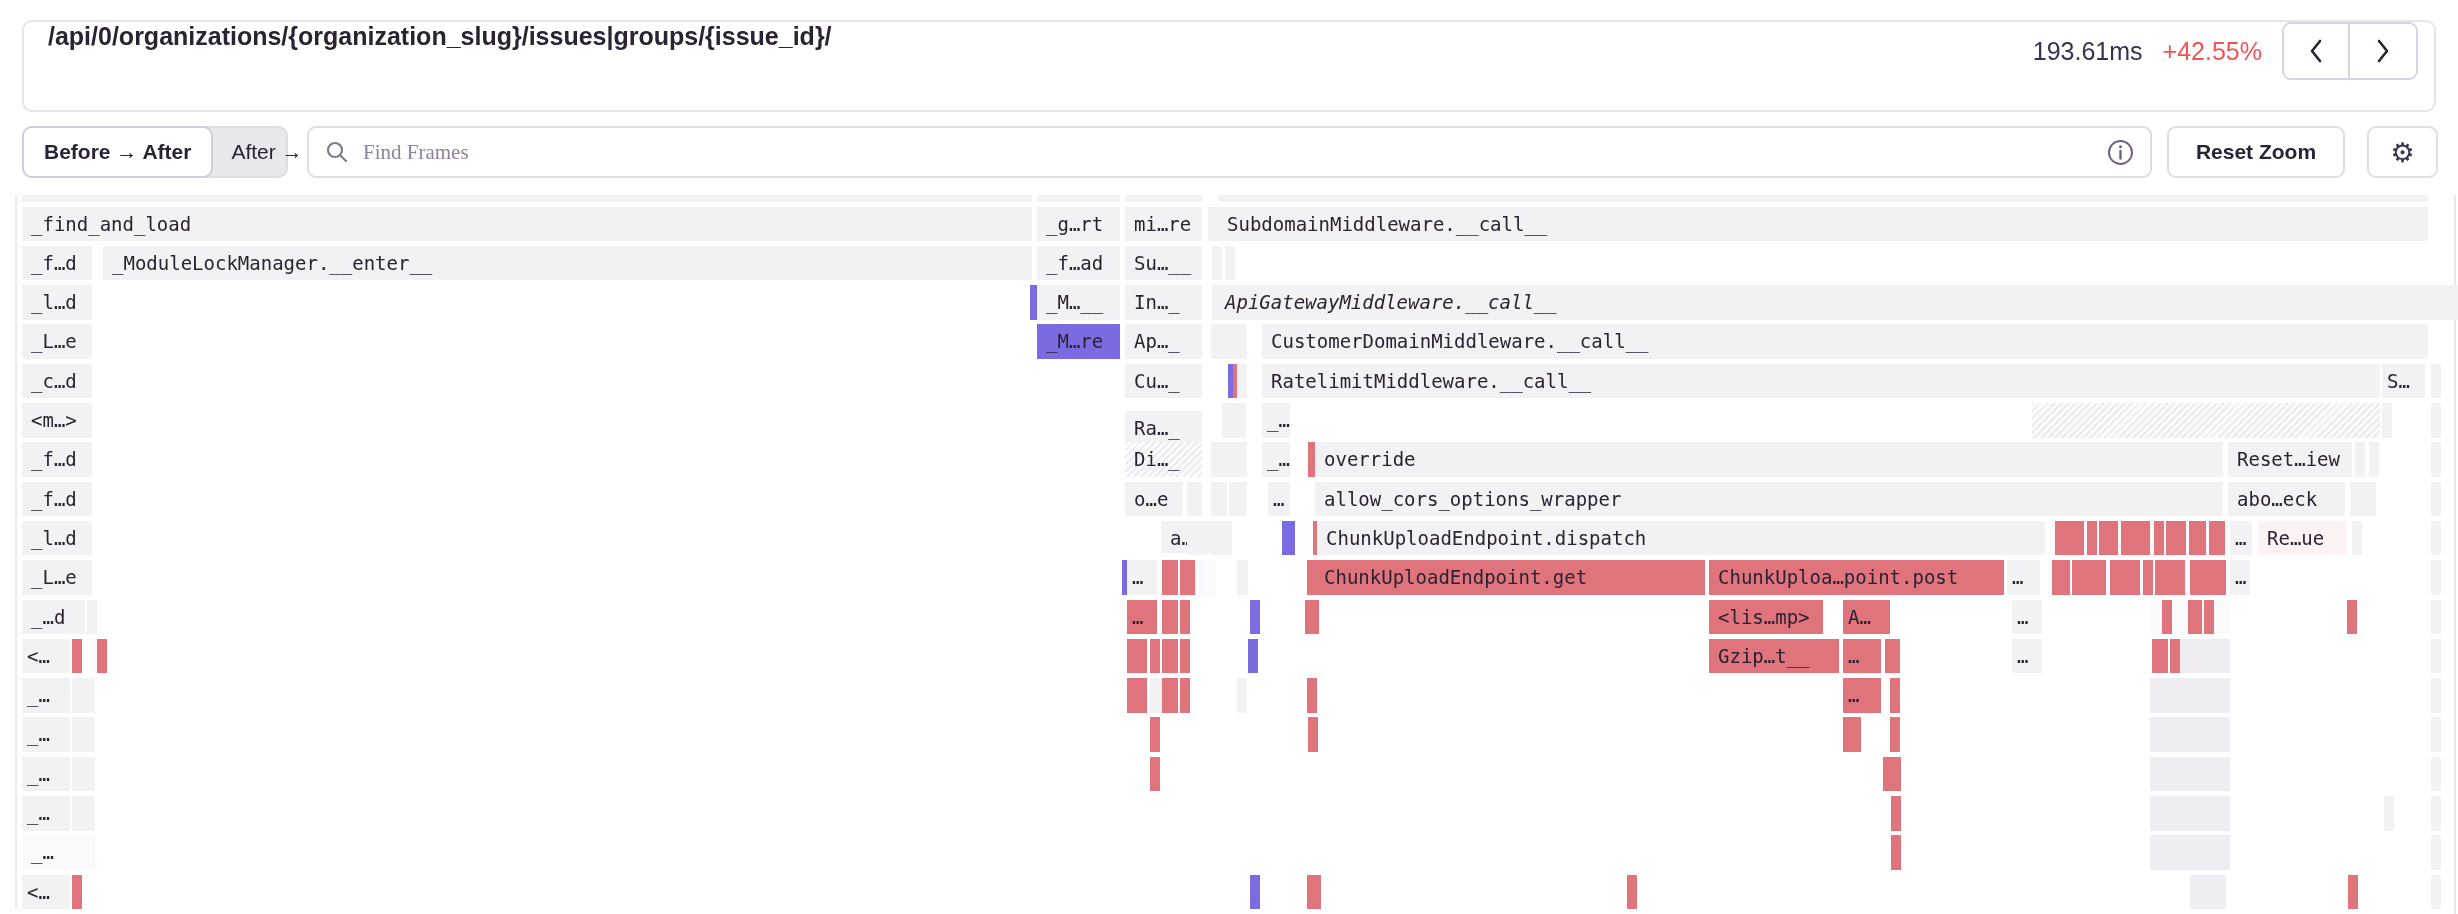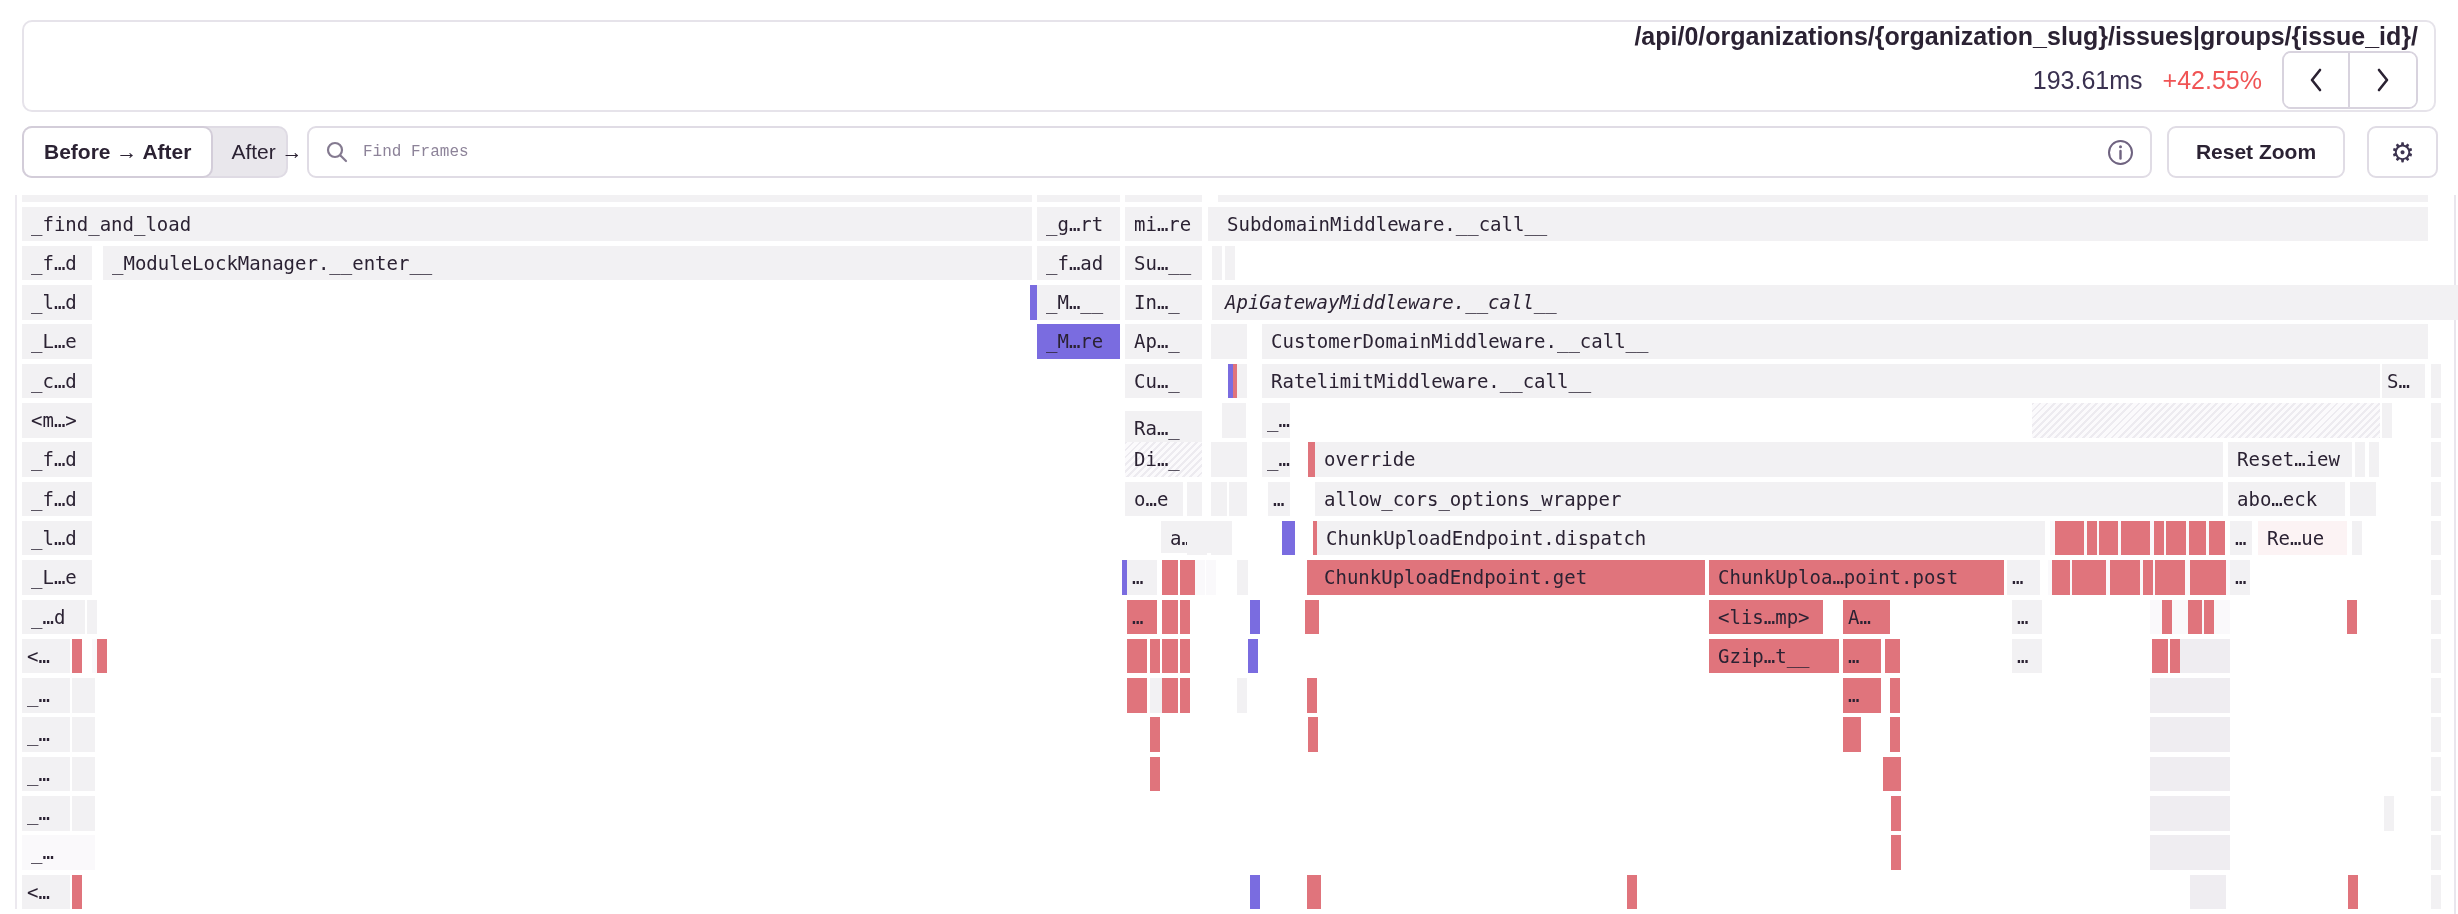--- a/index.html
+++ b/index.html
@@ -1,37 +1,37 @@
 <!DOCTYPE html>
 <html><head>
 <meta charset="utf-8">
 <style>
   html,body{margin:0;padding:0;background:#fff;width:2458px;height:914px;overflow:hidden;
     font-family:"Liberation Sans",sans-serif;color:#2b2233;}
   .app{position:relative;width:2458px;height:914px;}
   
   .urlbar{position:absolute;left:22px;top:20px;width:2414px;height:92px;box-sizing:border-box;
-    border:2px solid #e6e3ea;border-radius:10px;display:flex;align-items:flex-end;padding:0 16px 0 16px;background:#fff;flex-direction:column;}
+    border:2px solid #e6e3ea;border-radius:10px;display:flex;align-items:flex-start;padding:0 16px 0 24px;background:#fff;}
   .path{font-size:25px;font-weight:600;color:#2b2233;white-space:nowrap;overflow:hidden;}
   .hright{margin-left:auto;display:flex;align-items:center;gap:20px;}
   .dur{font-size:25px;font-weight:500;color:#3a3150;}
   .delta{font-size:25px;font-weight:500;color:#f05455;}
   .nav{display:flex;border:2px solid #d8d3de;border-radius:9px;overflow:hidden;background:#fff;height:54px;}
   .nav button{width:66px;border:none;background:#fff;display:flex;align-items:center;justify-content:center;cursor:pointer;padding:0;}
   .nav button:first-child{border-right:2px solid #d8d3de;}
   
   .toolbar{position:absolute;left:0;top:126px;width:2458px;height:54px;}
   .segmented{position:absolute;left:22px;top:0;width:266px;height:52px;box-sizing:border-box;
     border:2px solid #dfdbe4;background:#e9e7ec;border-radius:10px;display:flex;align-items:stretch;}
   .seg{border:none;background:transparent;font-family:inherit;font-size:21px;color:#2b2233;cursor:pointer;
     padding:0 20px;border-radius:8px;white-space:nowrap;}
   .seg.active{background:#fff;box-shadow:0 0 0 2px #d3cdd9;font-weight:700;}
   .search{position:absolute;left:307px;top:0;width:1845px;height:52px;box-sizing:border-box;background:#fff;
     border:2px solid #e0dce5;border-radius:9px;display:flex;align-items:center;padding:0 16px;gap:12px;}
-  .search input{flex:1;border:none;outline:none;font-family:Liberation Mono, monospace;font-size:16px;color:#2b2233;background:transparent;}
+  .search input{flex:1;border:none;outline:none;font-family:Liberation Serif, serif;font-size:21px;color:#2b2233;background:transparent;}
   .search input::placeholder{color:#8d8399;}
   .btn{position:absolute;top:0;height:52px;box-sizing:border-box;background:#fff;border:2px solid #e0dce5;
     border-radius:9px;font-family:inherit;font-size:21px;color:#2b2233;cursor:pointer;}
   .btn.reset{left:2167px;width:178px;font-weight:700;}
   .btn.gear{left:2367px;width:71px;font-size:27px;color:#3d3450;padding-top:2px;}
   
   .flame{position:absolute;left:0;top:0;width:2458px;height:914px;pointer-events:none;}
   .flame .fr{pointer-events:auto;}
   .fr{position:absolute;box-sizing:border-box;font-family:"DejaVu Sans Mono","Liberation Mono",monospace;
     font-size:19px;line-height:34px;color:#2b2233;white-space:nowrap;overflow:hidden;padding:0 8px 0 9px;cursor:pointer;}

